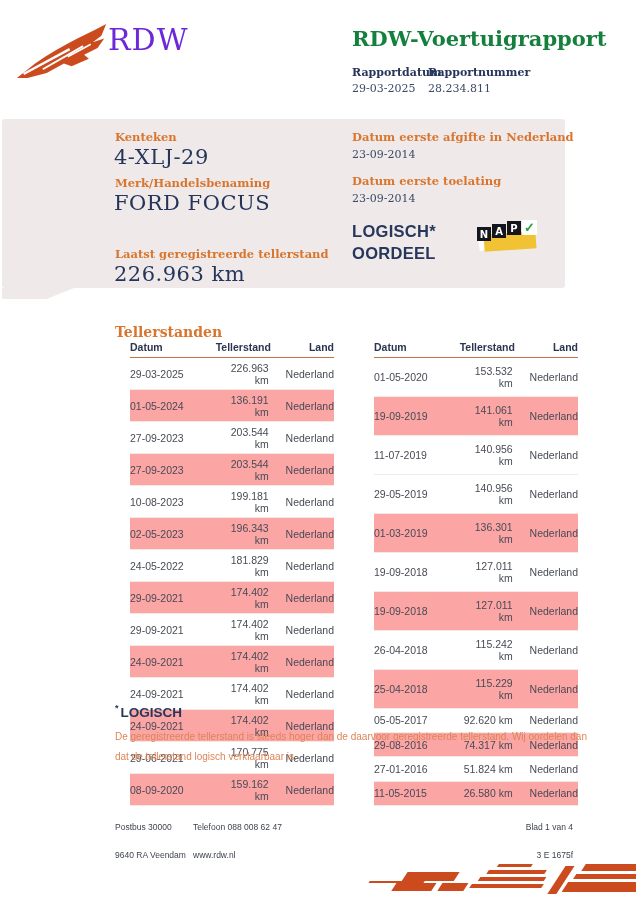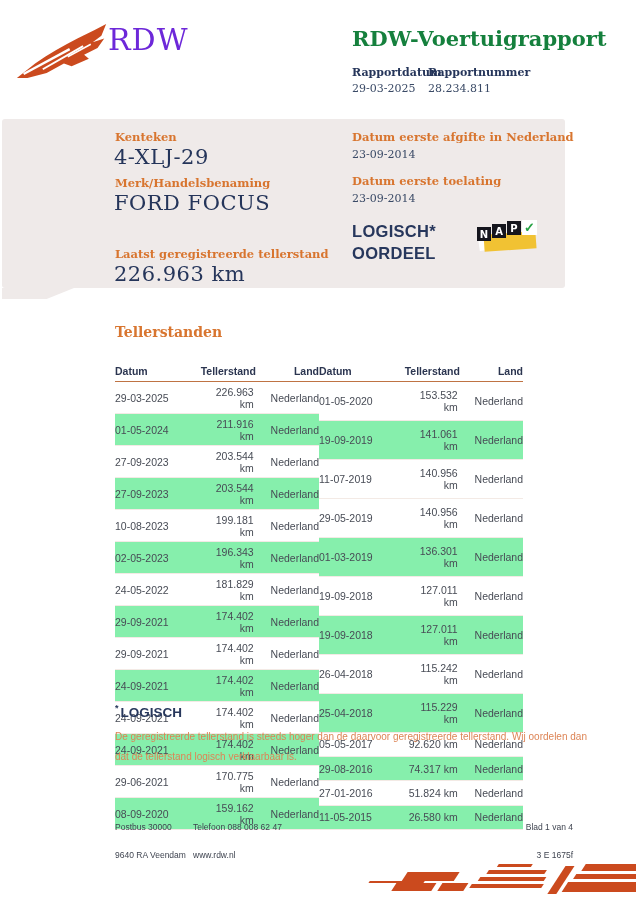--- a/index.html
+++ b/index.html
@@ -41,32 +41,32 @@
        font-family:"DejaVu Sans",sans-serif;font-weight:700;font-size:10px;
        display:flex;align-items:center;justify-content:center;}
   .nap .n{left:0;top:7px;} .nap .a{left:15px;top:4px;} .nap .p{left:30px;top:1px;}
   .nap .chk{position:absolute;left:45px;top:0;width:15px;height:15px;background:#ffffff;
        color:#27a244;font-weight:700;font-size:13px;display:flex;align-items:center;
        justify-content:center;}
 
   
   .section-title{position:absolute;left:115px;top:324px;font-family:"DejaVu Serif",serif;
        font-weight:700;font-size:14px;color:#d8752f;}
-  .tables-row{position:absolute;left:115px;top:341px;width:448px;display:flex;margin-top:24px;}
+  .tables-row{position:absolute;left:130px;top:341px;width:448px;display:flex;gap:40px;}
   table.tbl{border-collapse:collapse;table-layout:fixed;width:204px;
        font-family:"Liberation Sans",sans-serif;font-size:10.5px;color:#474b55;}
   .tbl th{font-weight:700;color:#2b3550;padding:0 0 4px 0;
        border-bottom:1.5px solid #bf7343;}
   .tbl th:nth-child(1){width:42%;text-align:left;}
   .tbl th:nth-child(2){width:26%;text-align:right;}
   .tbl th:nth-child(3){width:32%;text-align:right;}
   .tbl td{padding:3.5px 0;border-bottom:1px solid #f3eae5;}
   .tbl td:nth-child(1){text-align:left;}
   .tbl td:nth-child(2),.tbl td:nth-child(3){text-align:right;}
-  .tbl tr.alt td{background:#86efac;}
+  .tbl tr.alt td{background:#fca5a5;}
 
   
   .footnote{position:absolute;left:115px;top:703px;width:500px;}
   .footnote-title{font-family:"Liberation Sans",sans-serif;font-weight:700;
        font-size:13.5px;color:#27375c;}
   .footnote-title sup{font-size:9px;vertical-align:6px;margin-right:2px;}
   .footnote-text{margin-top:7px;font-family:"Liberation Sans",sans-serif;font-size:10px;
        line-height:1.95;color:#dd8455;white-space:pre-line;}
 
   
@@ -134,21 +134,21 @@
         </tr>
       </thead>
       <tbody>
           <tr>
             <td>29-03-2025</td>
             <td>226.963 km</td>
             <td>Nederland</td>
           </tr>
           <tr class="alt">
             <td>01-05-2024</td>
-            <td>211.916 km</td>
+            <td>136.191 km</td>
             <td>Nederland</td>
           </tr>
           <tr>
             <td>27-09-2023</td>
             <td>203.544 km</td>
             <td>Nederland</td>
           </tr>
           <tr class="alt">
             <td>27-09-2023</td>
             <td>203.544 km</td>

